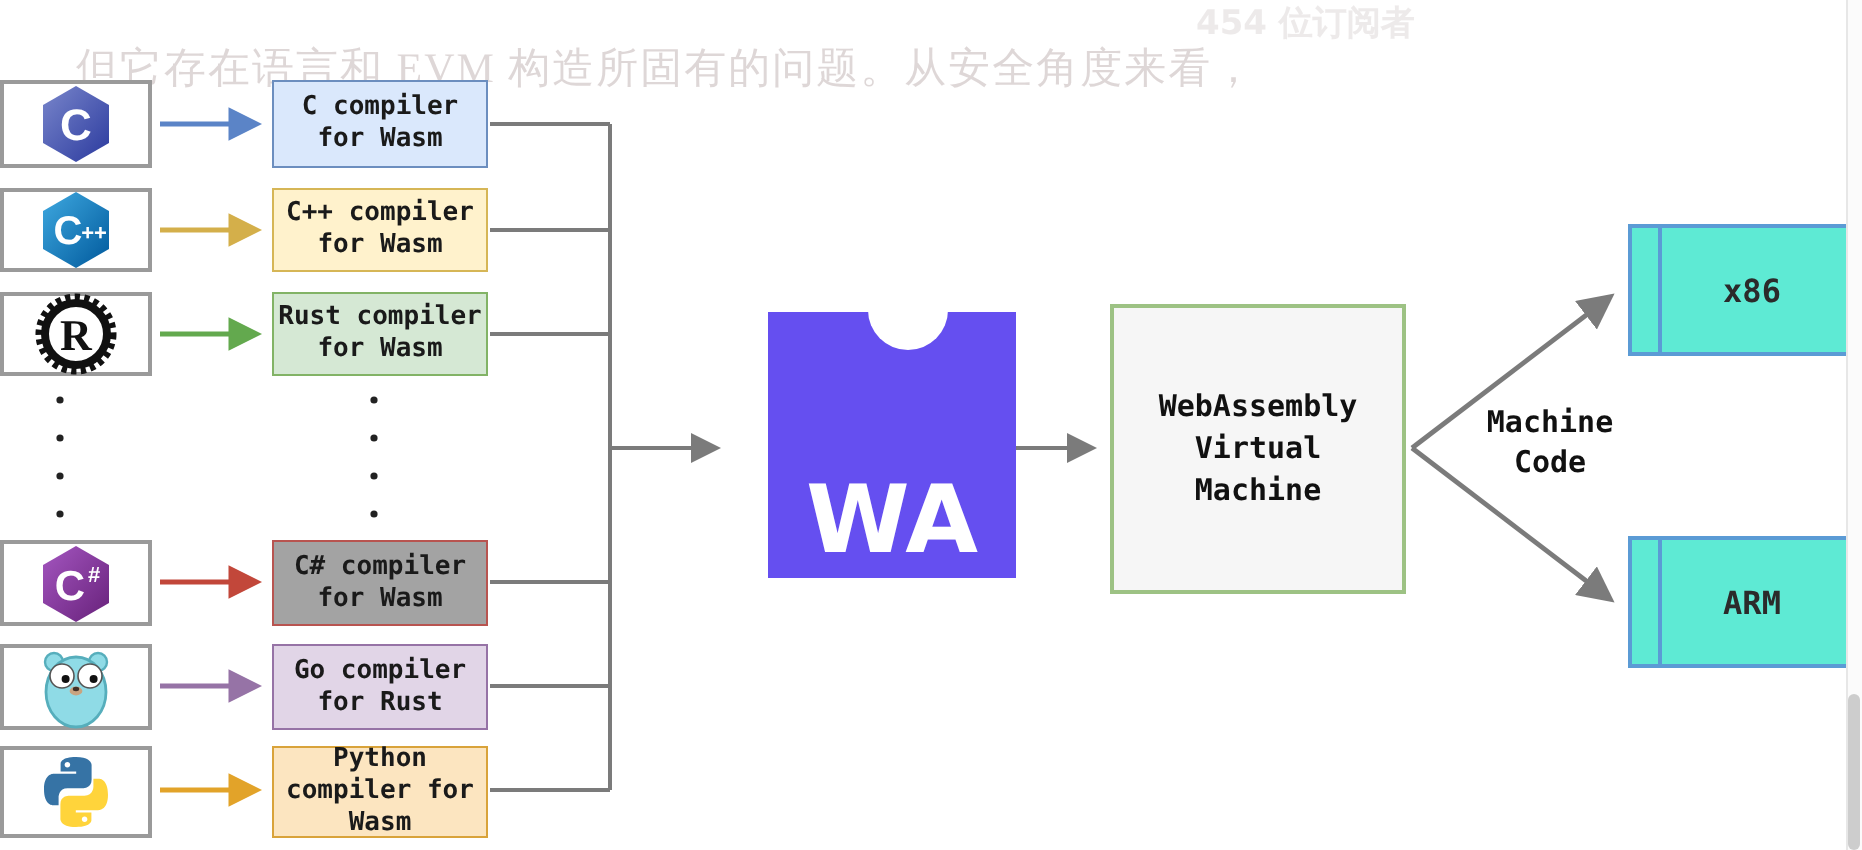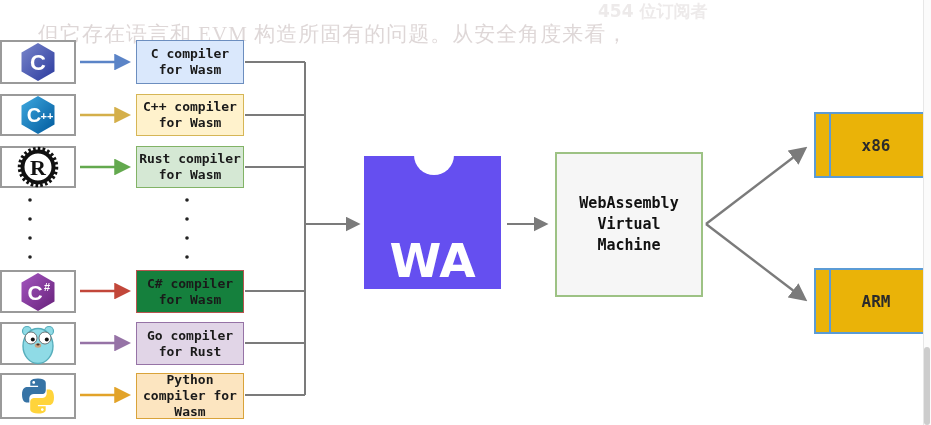--- a/index.html
+++ b/index.html
@@ -22,46 +22,46 @@
     font-family:"DejaVu Sans Mono",monospace;font-size:13px;font-weight:bold;color:#1a1a1a;
     line-height:1.22;z-index:2;}
   .cbox span{display:inline-block;max-width:105px;}
 
   .row1{top:40px;height:44px;}  .row2{top:94px;height:42px;}  .row3{top:146px;height:42px;}
   .row4{top:270px;height:43px;} .row5{top:322px;height:43px;} .row6{top:373px;height:46px;}
 
   .bg-c   {background:#dae8fc;border-color:#6c8ebf;}
   .bg-cpp {background:#fff2cc;border-color:#d6b656;}
   .bg-rust{background:#d5e8d4;border-color:#82b366;}
-  .bg-cs  {background:#15803d;border-color:#b85450;}
+  .bg-cs  {background:#a3a3a3;border-color:#b85450;}
   .bg-go  {background:#e1d5e7;border-color:#9673a6;}
   .bg-py  {background:#fce5c0;border-color:#d9a33a;text-align:center;}
 
   
-  .wa-logo{position:absolute;left:364px;top:156px;width:137px;height:133px;background:#654ff0;
+  .wa-logo{position:absolute;left:384px;top:156px;width:124px;height:133px;background:#654ff0;
     z-index:2;}
   .wa-notch{position:absolute;left:50px;top:-21px;width:40px;height:40px;background:#fff;
     border-radius:50%;}
   .wa-text{position:absolute;left:0;bottom:5px;width:100%;text-align:center;color:#fff;
     font-size:47px;font-weight:bold;font-family:"DejaVu Sans",sans-serif;line-height:1;}
 
   
   .vm-box{position:absolute;left:555px;top:152px;width:148px;height:145px;box-sizing:border-box;
     background:#f6f6f6;border:2.5px solid #9dc284;display:flex;align-items:center;
     justify-content:center;text-align:center;z-index:2;
     font-family:"DejaVu Sans Mono",monospace;font-size:15px;font-weight:bold;color:#111;line-height:1.4;}
   .vm-box span{display:inline-block;max-width:106px;}
 
   .mc-label{position:absolute;left:734px;top:202px;width:82px;text-align:center;z-index:2;
     font-family:"DejaVu Sans Mono",monospace;font-size:15px;font-weight:bold;color:#111;line-height:1.3;}
   .mc-label span{display:inline-block;max-width:70px;}
 
   
   .target-box{position:absolute;left:814px;width:114px;height:66px;box-sizing:border-box;
-    background:#eab308;border:2px solid #5b9bd5;display:flex;align-items:center;
+    background:#5eead4;border:2px solid #5b9bd5;display:flex;align-items:center;
     justify-content:center;z-index:2;font-family:"DejaVu Sans Mono",monospace;font-size:16px;
     font-weight:bold;color:#2b2b2b;}
   .target-box .strip{position:absolute;left:0;top:0;bottom:0;width:13px;
     border-right:2px solid #5b9bd5;}
   .t-x86{top:112px;} .t-arm{top:268px;}
   .target-box .tlabel{margin-left:10px;}
 
   
   .scrollbar{position:absolute;right:0;top:0;width:7px;height:425px;background:#fbfbfb;
     border-left:1px solid #e7e7e7;z-index:5;}
@@ -214,20 +214,23 @@
 
   <div class="wa-logo">
     <div class="wa-notch"></div>
     <div class="wa-text">WA</div>
   </div>
 
   <div class="vm-box">
     <span>WebAssembly Virtual Machine</span>
   </div>
 
+  <div class="mc-label">
+    <span>Machine Code</span>
+  </div>
 
   <div class="target-box t-x86">
     <div class="strip"></div>
     <span class="tlabel">x86</span>
   </div>
   <div class="target-box t-arm">
     <div class="strip"></div>
     <span class="tlabel">ARM</span>
   </div>
 

